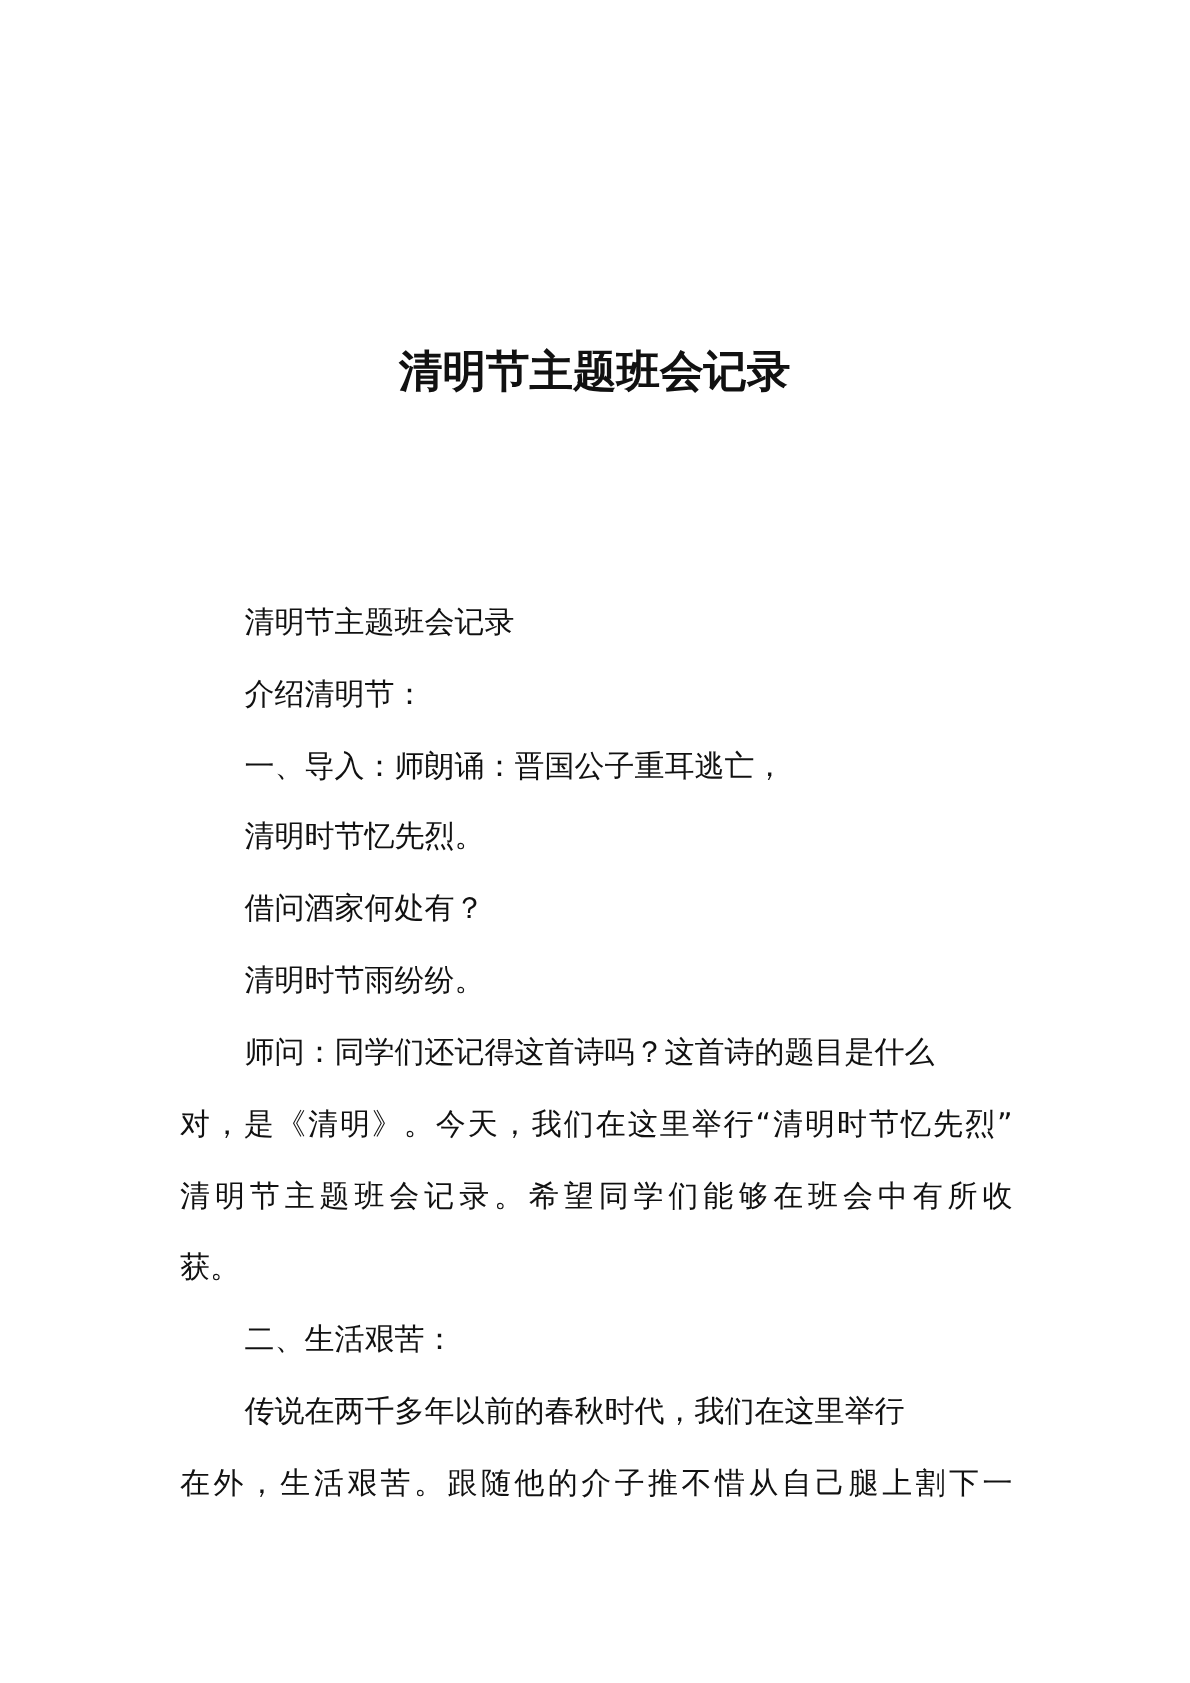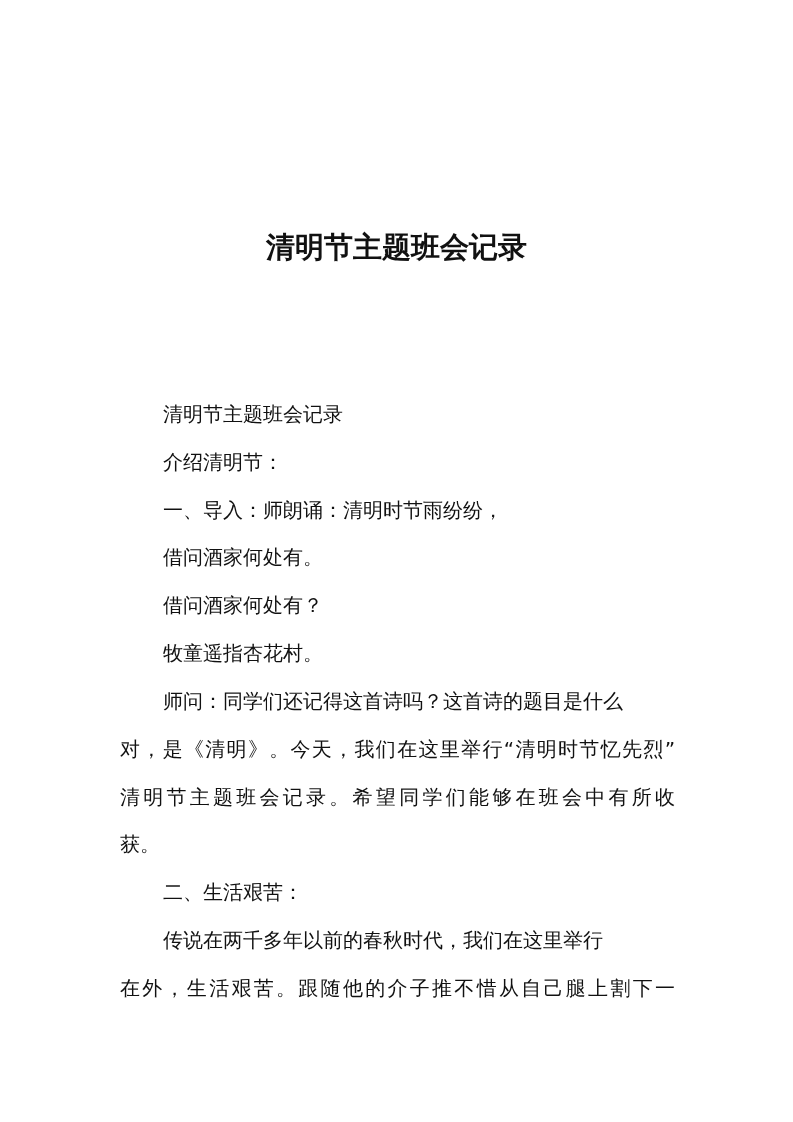--- a/index.html
+++ b/index.html
@@ -11,23 +11,23 @@
   .ind { left:163px; }
   .full { left:120px; width:555px; text-align:justify; text-align-last:justify; }
 </style>
 </head>
 <body>
 
 <div class="title">清明节主题班会记录</div>
 
 <div class="line ind" style="top:400px">清明节主题班会记录</div>
 <div class="line ind" style="top:448px">介绍清明节：</div>
-<div class="line ind" style="top:496px">一、导入：师朗诵：清明时节雨纷纷，</div>
-<div class="line ind" style="top:543px">借问酒家何处有。</div>
+<div class="line ind" style="top:496px">一、导入：师朗诵：晋国公子重耳逃亡，</div>
+<div class="line ind" style="top:543px">清明时节忆先烈。</div>
 <div class="line ind" style="top:591px">借问酒家何处有？</div>
-<div class="line ind" style="top:639px">牧童遥指杏花村。</div>
+<div class="line ind" style="top:639px">清明时节雨纷纷。</div>
 <div class="line ind" style="top:687px">师问：同学们还记得这首诗吗？这首诗的题目是什么</div>
 <div class="line full" style="top:735px">对，是《清明》。今天，我们在这里举行“清明时节忆先烈”</div>
 <div class="line full" style="top:783px">清明节主题班会记录。希望同学们能够在班会中有所收</div>
 <div class="line" style="top:830px; left:120px">获。</div>
 <div class="line ind" style="top:878px">二、生活艰苦：</div>
 <div class="line ind" style="top:926px">传说在两千多年以前的春秋时代，我们在这里举行</div>
 <div class="line full" style="top:974px">在外，生活艰苦。跟随他的介子推不惜从自己腿上割下一</div>
 
 </body></html>

